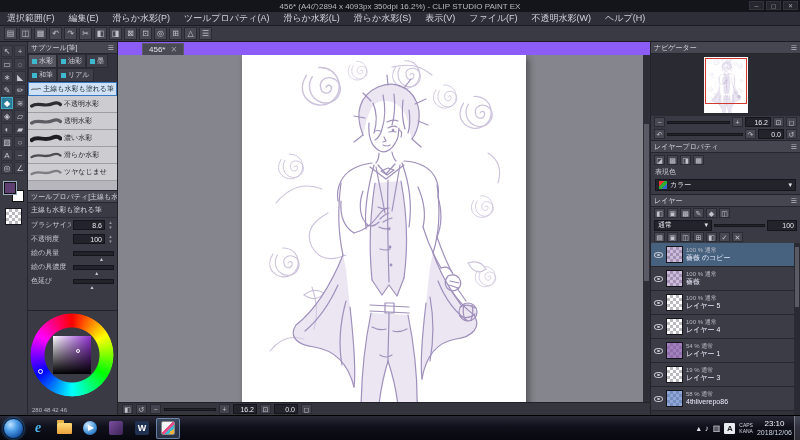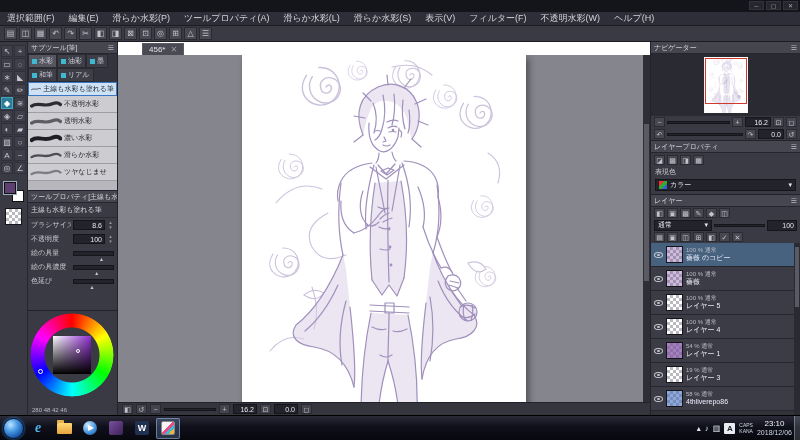--- a/index.html
+++ b/index.html
@@ -51,21 +51,21 @@
 
 .colorpanel{flex:1;display:flex;flex-direction:column;border-top:1px solid #22222a}
 .wheel-wrap{flex:1;position:relative}
 .ring{position:absolute;left:2px;top:2px;width:84px;height:84px;border-radius:50%;background:conic-gradient(#f00,#ff0,#0f0,#0ff,#00f,#f0f,#f00);-webkit-mask:radial-gradient(circle,transparent 0 27px,#000 28px 41px,transparent 42px);mask:radial-gradient(circle,transparent 0 27px,#000 28px 41px,transparent 42px)}
 .sv{position:absolute;left:25px;top:25px;width:38px;height:38px;background:linear-gradient(to top,#000,rgba(0,0,0,0)),linear-gradient(to right,#fff,#8f2fd0)}
 .ring-dot{position:absolute;left:10px;top:58px;width:5px;height:5px;border:1px solid #fff;border-radius:50%}
 .sv-dot{position:absolute;left:48px;top:38px;width:4px;height:4px;border:1px solid #fff;border-radius:50%}
 .cw-vals{height:11px;display:flex;align-items:center;gap:3px;padding:0 4px;font-size:6px;color:#b9b9c3}
 
 .canvas-area{flex:1;display:flex;flex-direction:column;background:#85858d;position:relative;min-width:0}
-.doc-tabbar{height:13px;background:#ffffff;display:flex;align-items:flex-end;padding-left:24px}
+.doc-tabbar{height:13px;background:#8b5cf6;display:flex;align-items:flex-end;padding-left:24px}
 .doc-tab{background:#4a4a54;color:#e2e2ea;font-size:8px;padding:1px 6px;display:flex;gap:5px;align-items:center;border:1px solid #5a5a64;border-bottom:none}
 .viewport{flex:1;overflow:hidden;position:relative}
 .page{width:284px;height:362px;margin:0 auto;background:#fff;box-shadow:3px 3px 7px rgba(0,0,0,.4)}
 .vscroll{position:absolute;right:0;top:0;bottom:0;width:7px;background:#2e2e36}
 .vscroll i{position:absolute;left:1px;right:1px;top:20%;height:45%;background:#5a5a64}
 .canvasbar{height:13px;background:#35353d;display:flex;align-items:center;gap:3px;padding:0 4px;border-top:1px solid #22222a;font-size:7px}
 .cb-icon{width:11px;height:10px;background:#44444e;border:1px solid #2a2a33;color:#c3c3cd;font-size:7px;line-height:9px;text-align:center}
 .cb-val{min-width:24px;height:10px;background:#23232b;border:1px solid #15151b;color:#e8e8f0;text-align:right;padding:0 2px;line-height:9px}
 .cb-track{width:52px;height:3px;background:#23232b;border:1px solid #15151b}
 
@@ -256,36 +256,37 @@
     <circle cx="151" cy="75" r="1.3"></circle>
           <circle cx="147" cy="174" r="1.4"></circle>
           <circle cx="148" cy="192" r="1.4"></circle>
           <circle cx="149" cy="210" r="1.4"></circle>
   </g>
 </g>
 </defs>
 </svg>
 
 <div class="titlebar">
+  <span>456* (A4の2894 x 4093px 350dpi 16.2%) - CLIP STUDIO PAINT EX</span>
   <span class="win-btns">
     <span class="win-btn">─</span>
     <span class="win-btn">▢</span>
     <span class="win-btn">✕</span>
   </span>
 </div>
 
 <div class="menubar">
   <span class="menu-item">選択範囲(F)</span>
   <span class="menu-item">編集(E)</span>
   <span class="menu-item">滑らか水彩(P)</span>
   <span class="menu-item">ツールプロパティ(A)</span>
   <span class="menu-item">滑らか水彩(L)</span>
   <span class="menu-item">滑らか水彩(S)</span>
   <span class="menu-item">表示(V)</span>
-  <span class="menu-item">フィルター(F)</span>
+  <span class="menu-item">ファイル(F)</span>
   <span class="menu-item">不透明水彩(W)</span>
   <span class="menu-item">ヘルプ(H)</span>
 </div>
 
 <div class="toolbar">
   <span class="tb-icon">▤</span>
   <span class="tb-icon">◫</span>
   <span class="tb-icon">▦</span>
   <span class="tb-icon">↶</span>
   <span class="tb-icon">↷</span>

